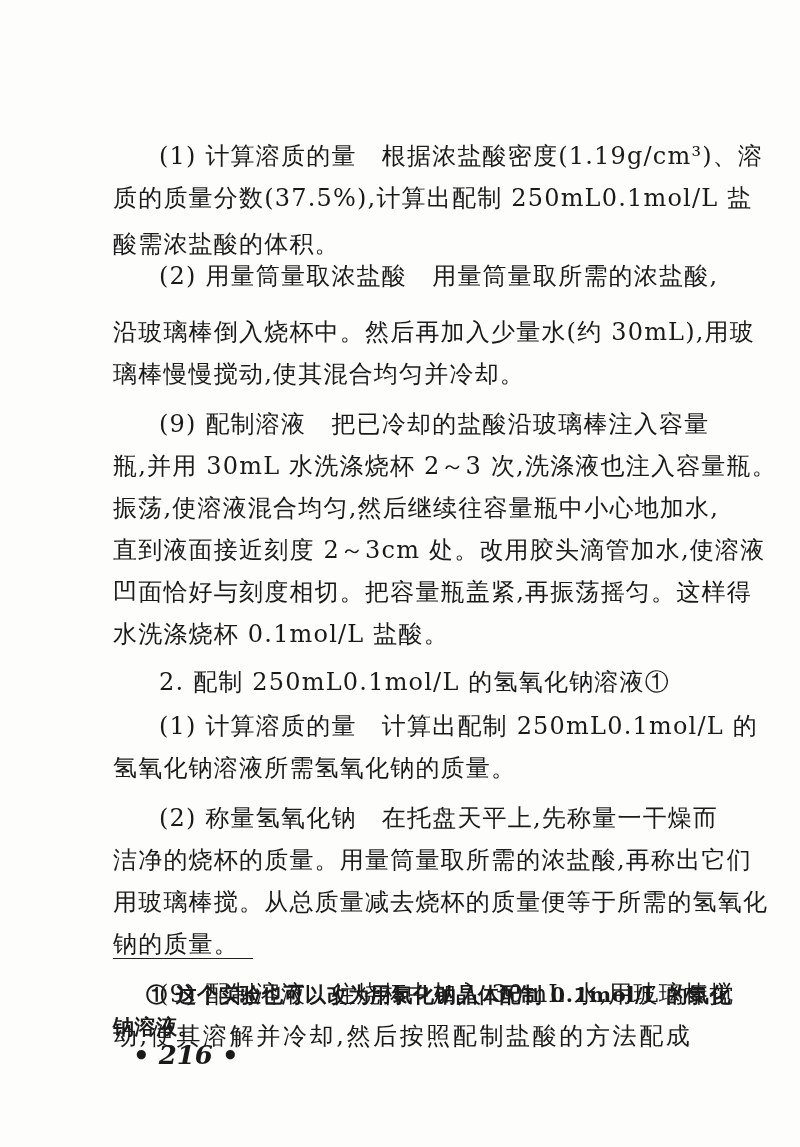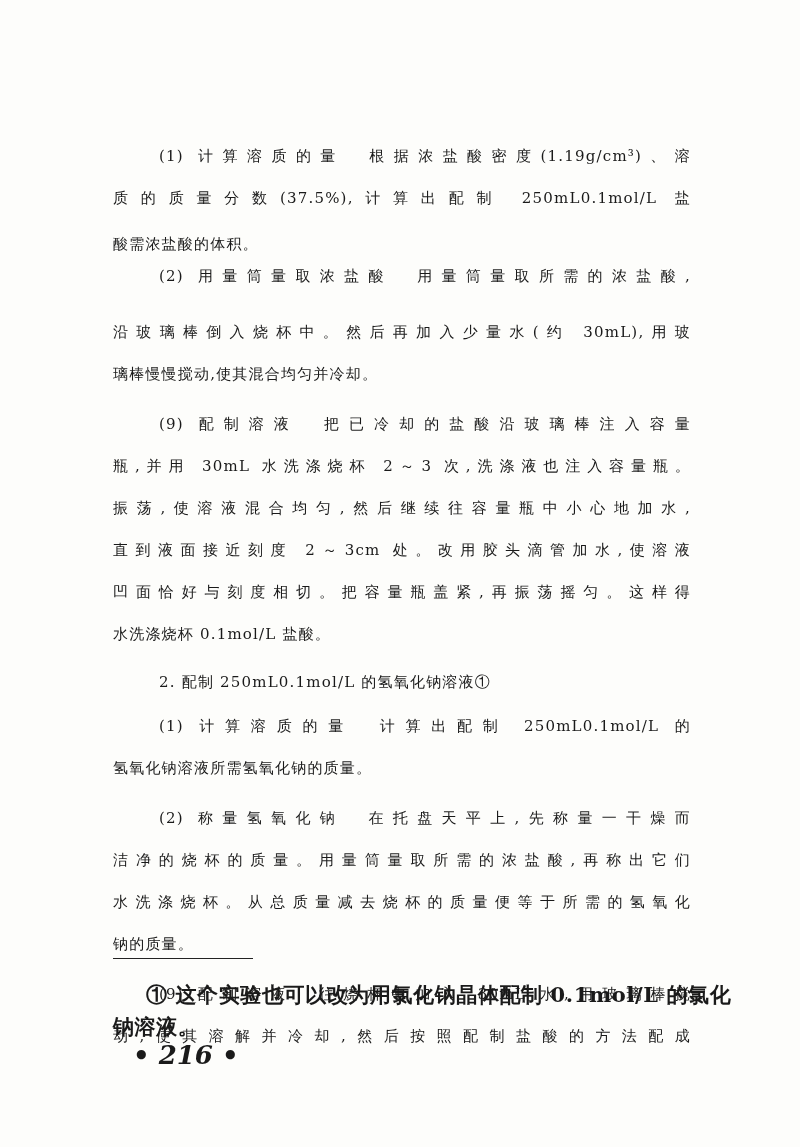--- a/index.html
+++ b/index.html
@@ -3,21 +3,21 @@
 <meta charset="utf-8">
 <style>
   html, body { margin: 0; padding: 0; }
   body {
     width: 800px; height: 1147px; background: #fdfdfb; position: relative; overflow: hidden;
     font-family: "DejaVu Serif", "Liberation Serif", serif; color: #1a1a1a;
   }
   .page { position: absolute; left: 113px; top: 136px; width: 578px; }
   .line {
     position: absolute; left: 0; width: 578px; height: 40px;
-    font-size: 15px; line-height: 40px; white-space: nowrap;
+    font-size: 24px; line-height: 40px; white-space: nowrap;
     letter-spacing: 1.2px; text-align: justify; text-align-last: justify;
   }
   .line.last { text-align-last: left; }
   .indent { padding-left: 46px; width: 532px; }
   .footnote-rule { position: absolute; left: 113px; top: 958px; width: 140px; border-top: 1.5px solid #222; }
   .fn-line { position: absolute; font-size: 21px; font-weight: bold; line-height: 30px; white-space: nowrap; letter-spacing: 0.6px; }
   .page-num { position: absolute; left: 133px; top: 1040px; font-size: 26px; font-style: italic; font-weight: bold; }
 </style>
 </head>
 <body>
@@ -39,21 +39,21 @@
   <div class="line" style="top:436px">凹面恰好与刻度相切。把容量瓶盖紧,再振荡摇匀。这样得</div>
   <div class="line last" style="top:478px">水洗涤烧杯 0.1mol/L 盐酸。</div>
 
   <div class="line indent last" style="top:526px">2. 配制 250mL0.1mol/L 的氢氧化钠溶液①</div>
 
   <div class="line indent" style="top:570px">(1) 计算溶质的量　计算出配制 250mL0.1mol/L 的</div>
   <div class="line last" style="top:612px">氢氧化钠溶液所需氢氧化钠的质量。</div>
 
   <div class="line indent" style="top:662px">(2) 称量氢氧化钠　在托盘天平上,先称量一干燥而</div>
   <div class="line" style="top:704px">洁净的烧杯的质量。用量筒量取所需的浓盐酸,再称出它们</div>
-  <div class="line" style="top:746px">水洗涤烧杯。从总质量减去烧杯的质量便等于所需的氢氧化</div>
+  <div class="line" style="top:746px">用玻璃棒搅。从总质量减去烧杯的质量便等于所需的氢氧化</div>
   <div class="line last" style="top:788px">钠的质量。</div>
 
   <div class="line indent" style="top:838px">(9) 配制溶液　往烧杯中加入 30mL 水,用玻璃棒搅</div>
   <div class="line" style="top:880px">动,使其溶解并冷却,然后按照配制盐酸的方法配成</div>
 </div>
 
 <div class="footnote-rule"></div>
 <div class="fn-line" style="left:146px; top:980px;">①  这个实验也可以改为用氯化钠晶体配制 0.1mol/L 的氯化</div>
 <div class="fn-line" style="left:113px; top:1012px;">钠溶液。</div>
 

